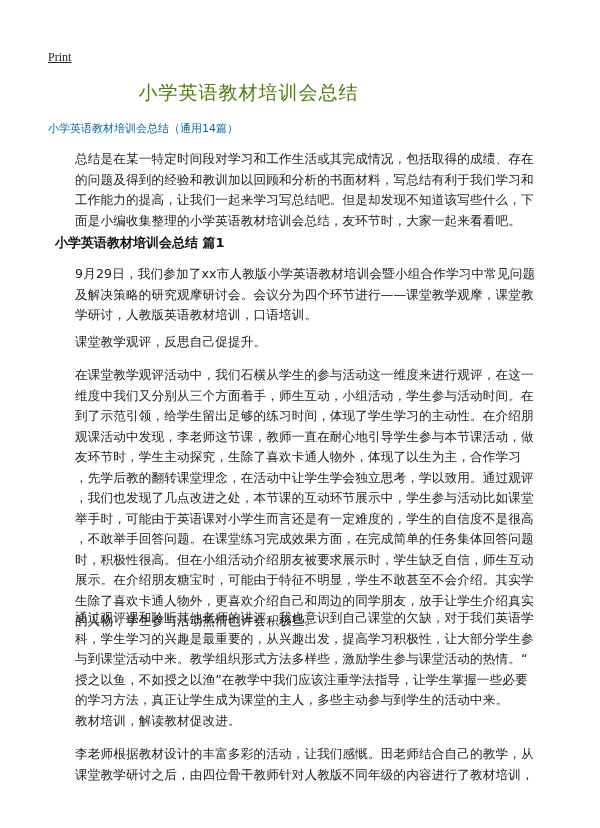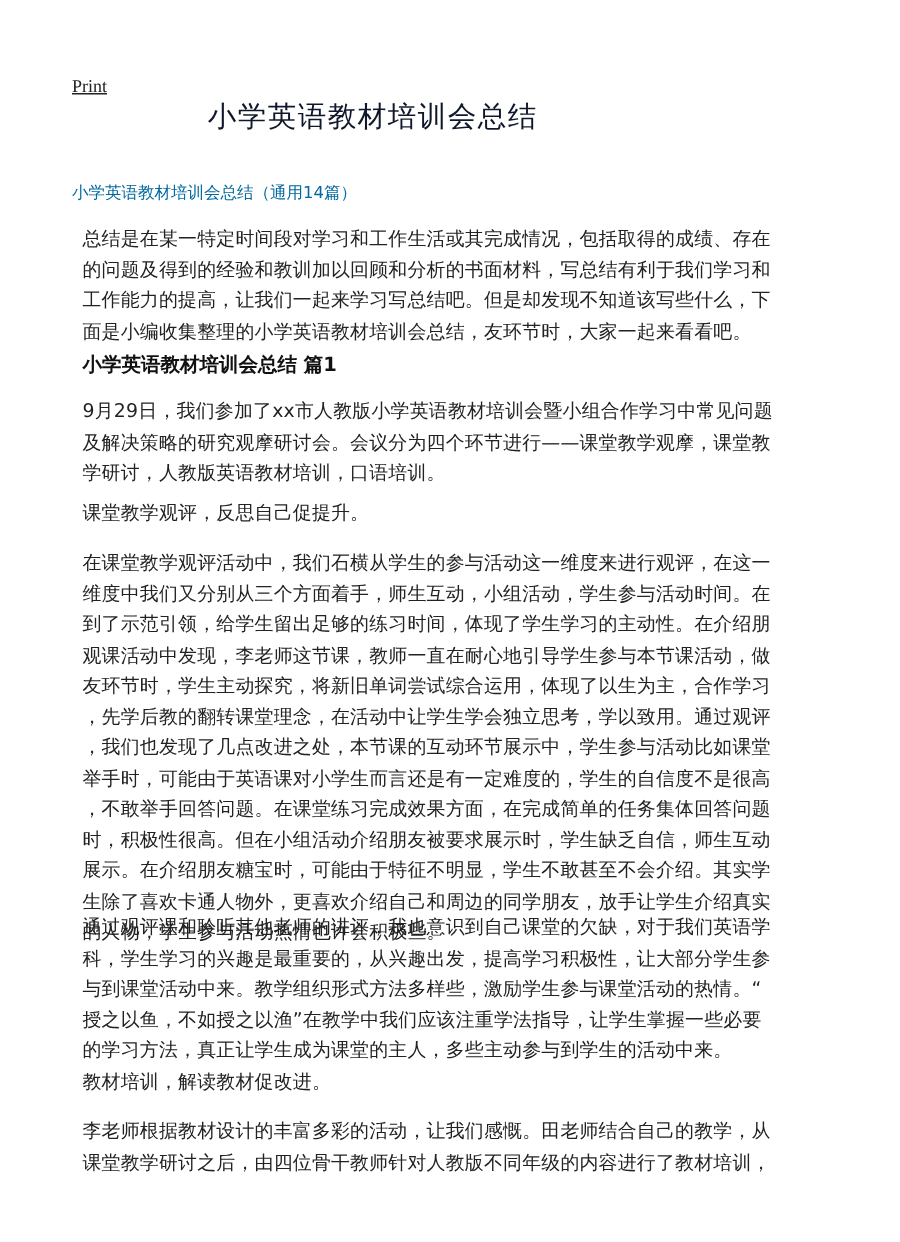--- a/index.html
+++ b/index.html
@@ -8,33 +8,33 @@
       font-family: "DejaVu Sans", "Liberation Sans", sans-serif;
       color: #1a1a1a;
     }
     .page { position: absolute; left: 0; top: 0; width: 600px; height: 828px; }
     .print-label {
       position: absolute; left: 48px; top: 50px;
       font-family: "Liberation Serif", "DejaVu Serif", serif;
       font-size: 12px; color: #222; text-decoration: underline;
     }
     .doc-title {
-      position: absolute; left: 0; width: 497px; top: 65px;
-      text-align: center; font-size: 19px; color: #0f172a; letter-spacing: 1px;
+      position: absolute; left: 0; width: 497px; top: 80px;
+      text-align: center; font-size: 19px; color: #4d7c0f; letter-spacing: 1px;
     }
     .subtitle {
       position: absolute; left: 48px; top: 121px;
       font-size: 11px; color: #0369a1;
     }
     .para {
       position: absolute; left: 55px; width: 530px;
       font-size: 12.6px; line-height: 20.5px; color: #222;
       letter-spacing: 0.15px;
     }
-    .para .ln { display: block; white-space: nowrap; }
+    .para .ln { display: block; white-space: nowrap; margin-left: 20px; }
     .heading {
       position: absolute; left: 55px; top: 234px;
       font-size: 13px; font-weight: bold; color: #111;
     }
   </style>
 </head>
 <body>
 
 <div class="page">
 
@@ -61,21 +61,21 @@
 
   <div class="para" style="top:332px;">
     <span class="ln">课堂教学观评，反思自己促提升。</span>
   </div>
 
   <div class="para" style="top:365px;">
     <span class="ln">在课堂教学观评活动中，我们石横从学生的参与活动这一维度来进行观评，在这一</span>
     <span class="ln">维度中我们又分别从三个方面着手，师生互动，小组活动，学生参与活动时间。在</span>
     <span class="ln">到了示范引领，给学生留出足够的练习时间，体现了学生学习的主动性。在介绍朋</span>
     <span class="ln">观课活动中发现，李老师这节课，教师一直在耐心地引导学生参与本节课活动，做</span>
-    <span class="ln">友环节时，学生主动探究，将新旧单词尝试综合运用，体现了以生为主，合作学习</span>
+    <span class="ln">友环节时，学生主动探究，生除了喜欢卡通人物外，体现了以生为主，合作学习</span>
     <span class="ln">，先学后教的翻转课堂理念，在活动中让学生学会独立思考，学以致用。通过观评</span>
     <span class="ln">，我们也发现了几点改进之处，本节课的互动环节展示中，学生参与活动比如课堂</span>
     <span class="ln">举手时，可能由于英语课对小学生而言还是有一定难度的，学生的自信度不是很高</span>
     <span class="ln">，不敢举手回答问题。在课堂练习完成效果方面，在完成简单的任务集体回答问题</span>
     <span class="ln">时，积极性很高。但在小组活动介绍朋友被要求展示时，学生缺乏自信，师生互动</span>
     <span class="ln">展示。在介绍朋友糖宝时，可能由于特征不明显，学生不敢甚至不会介绍。其实学</span>
     <span class="ln">生除了喜欢卡通人物外，更喜欢介绍自己和周边的同学朋友，放手让学生介绍真实</span>
     <span class="ln">的人物，学生参与活动热情也许会积极些。</span>
   </div>
 

